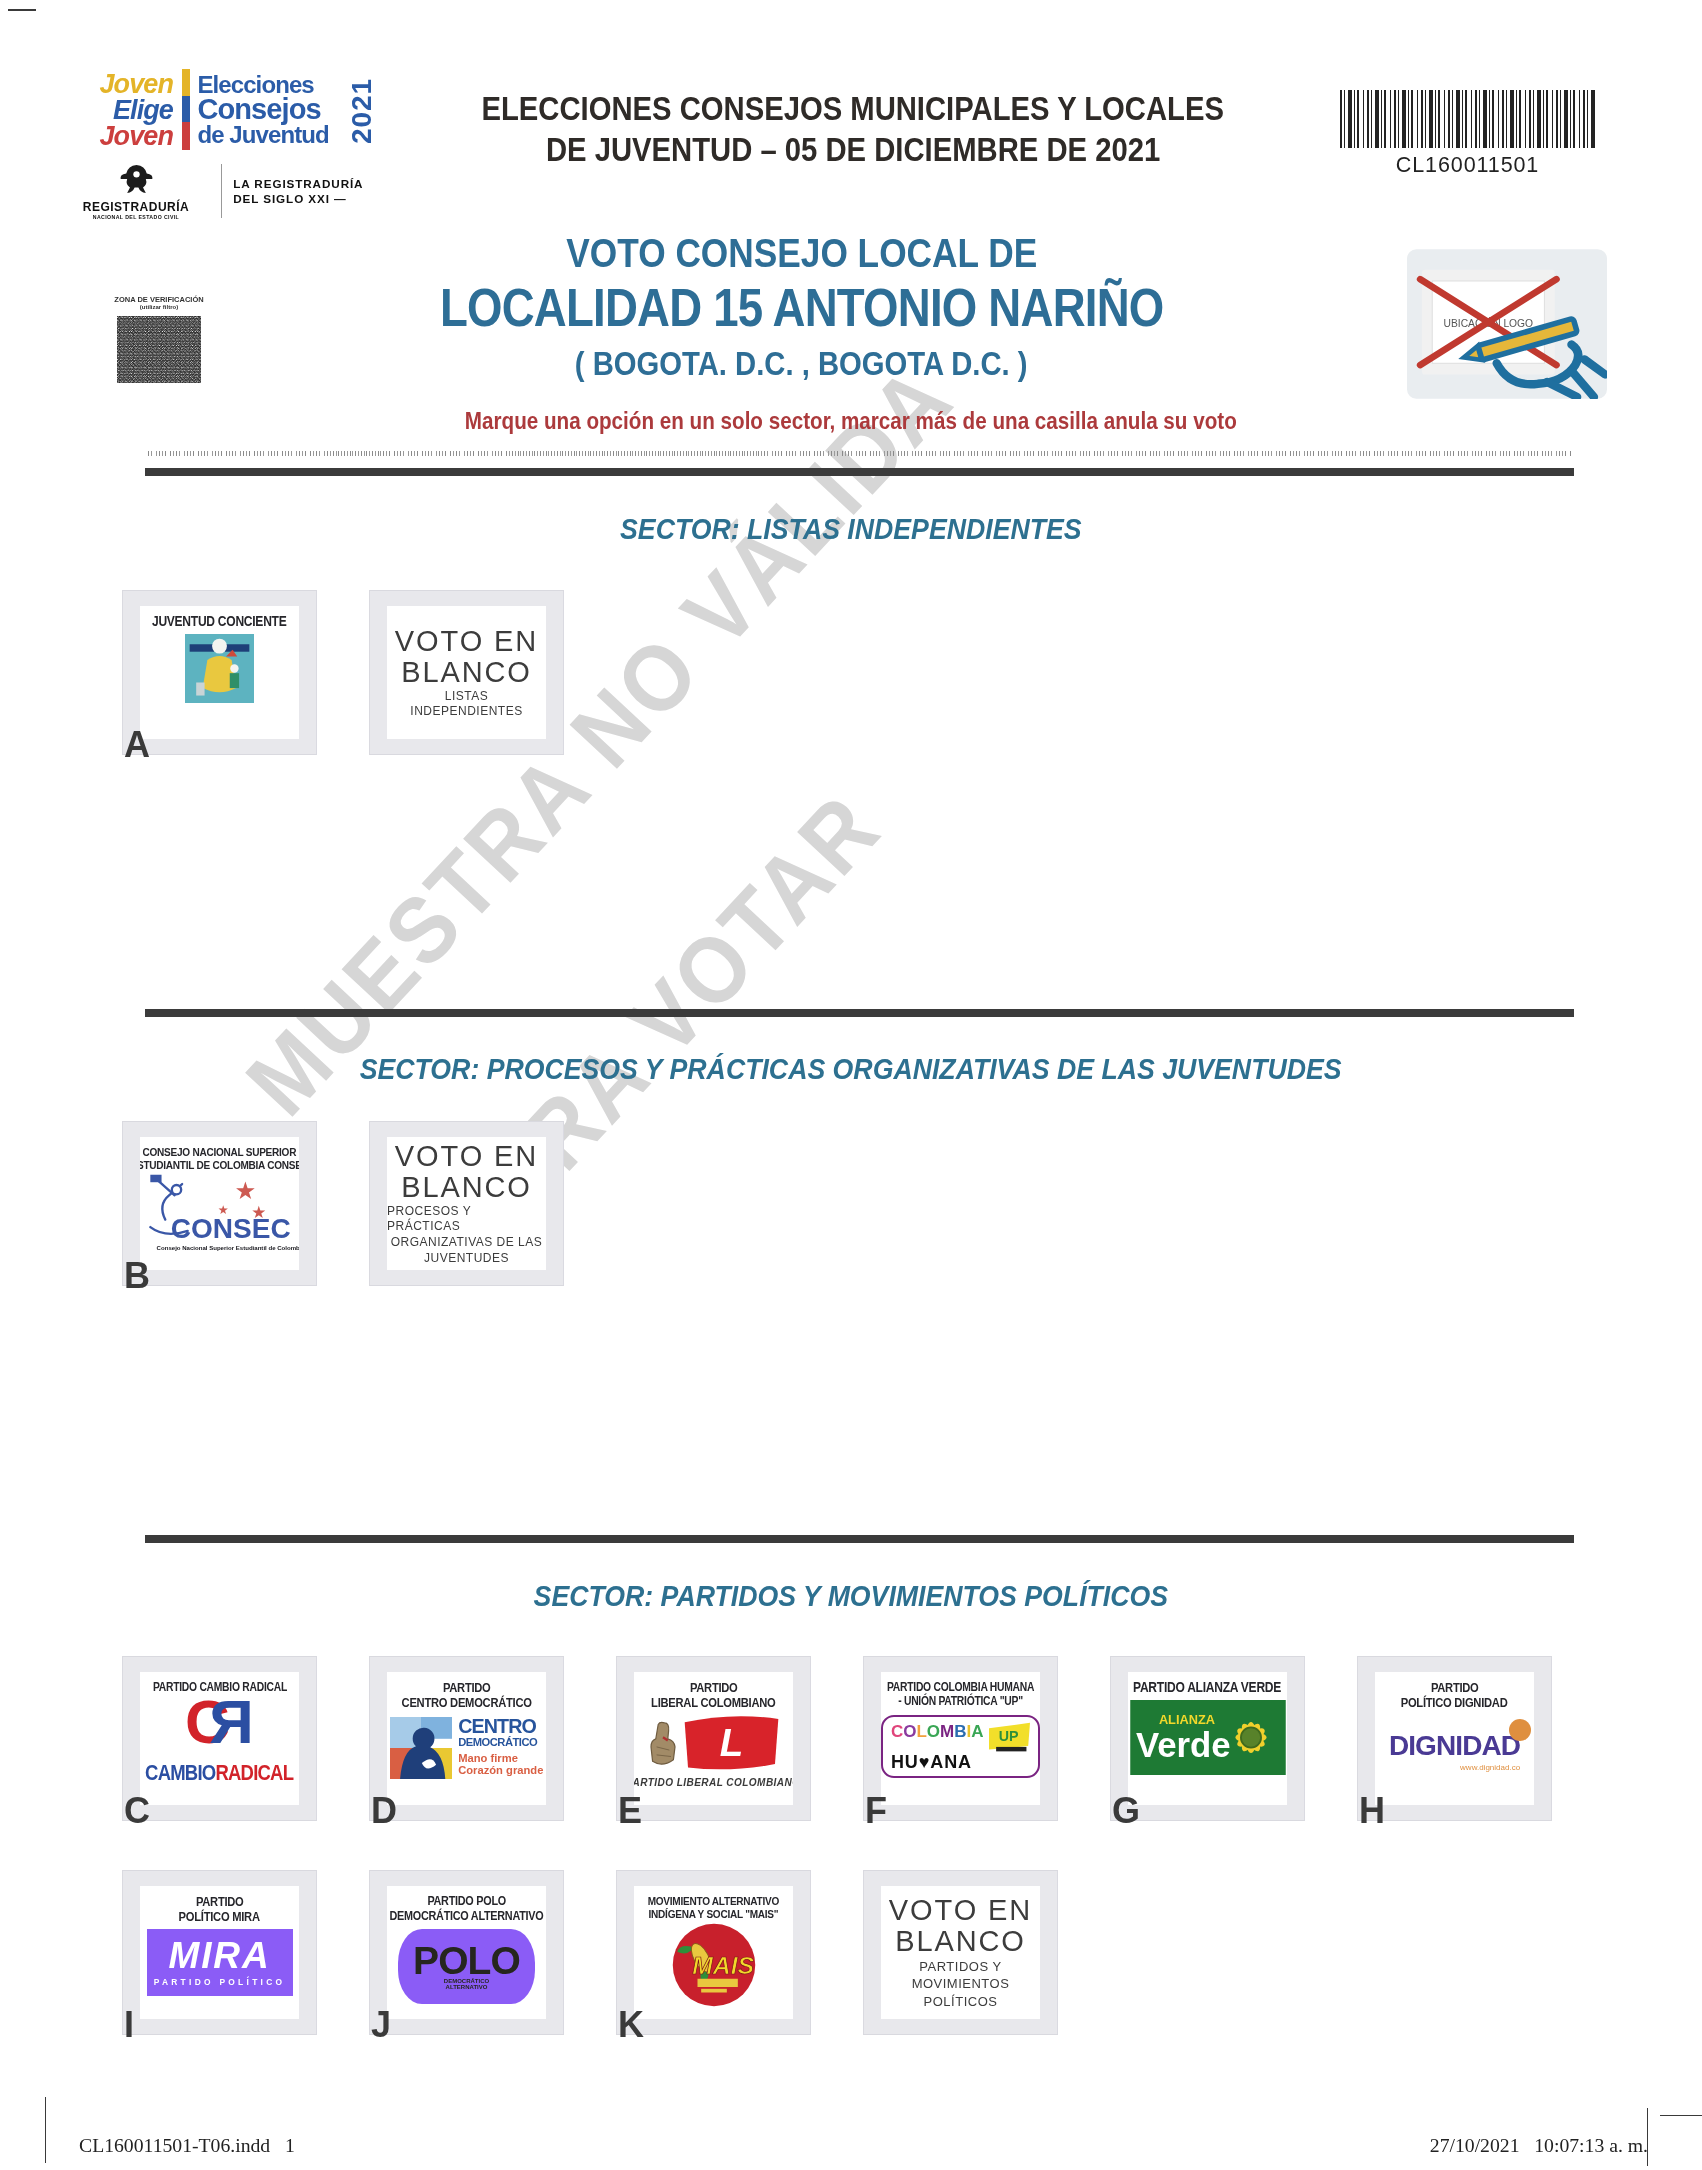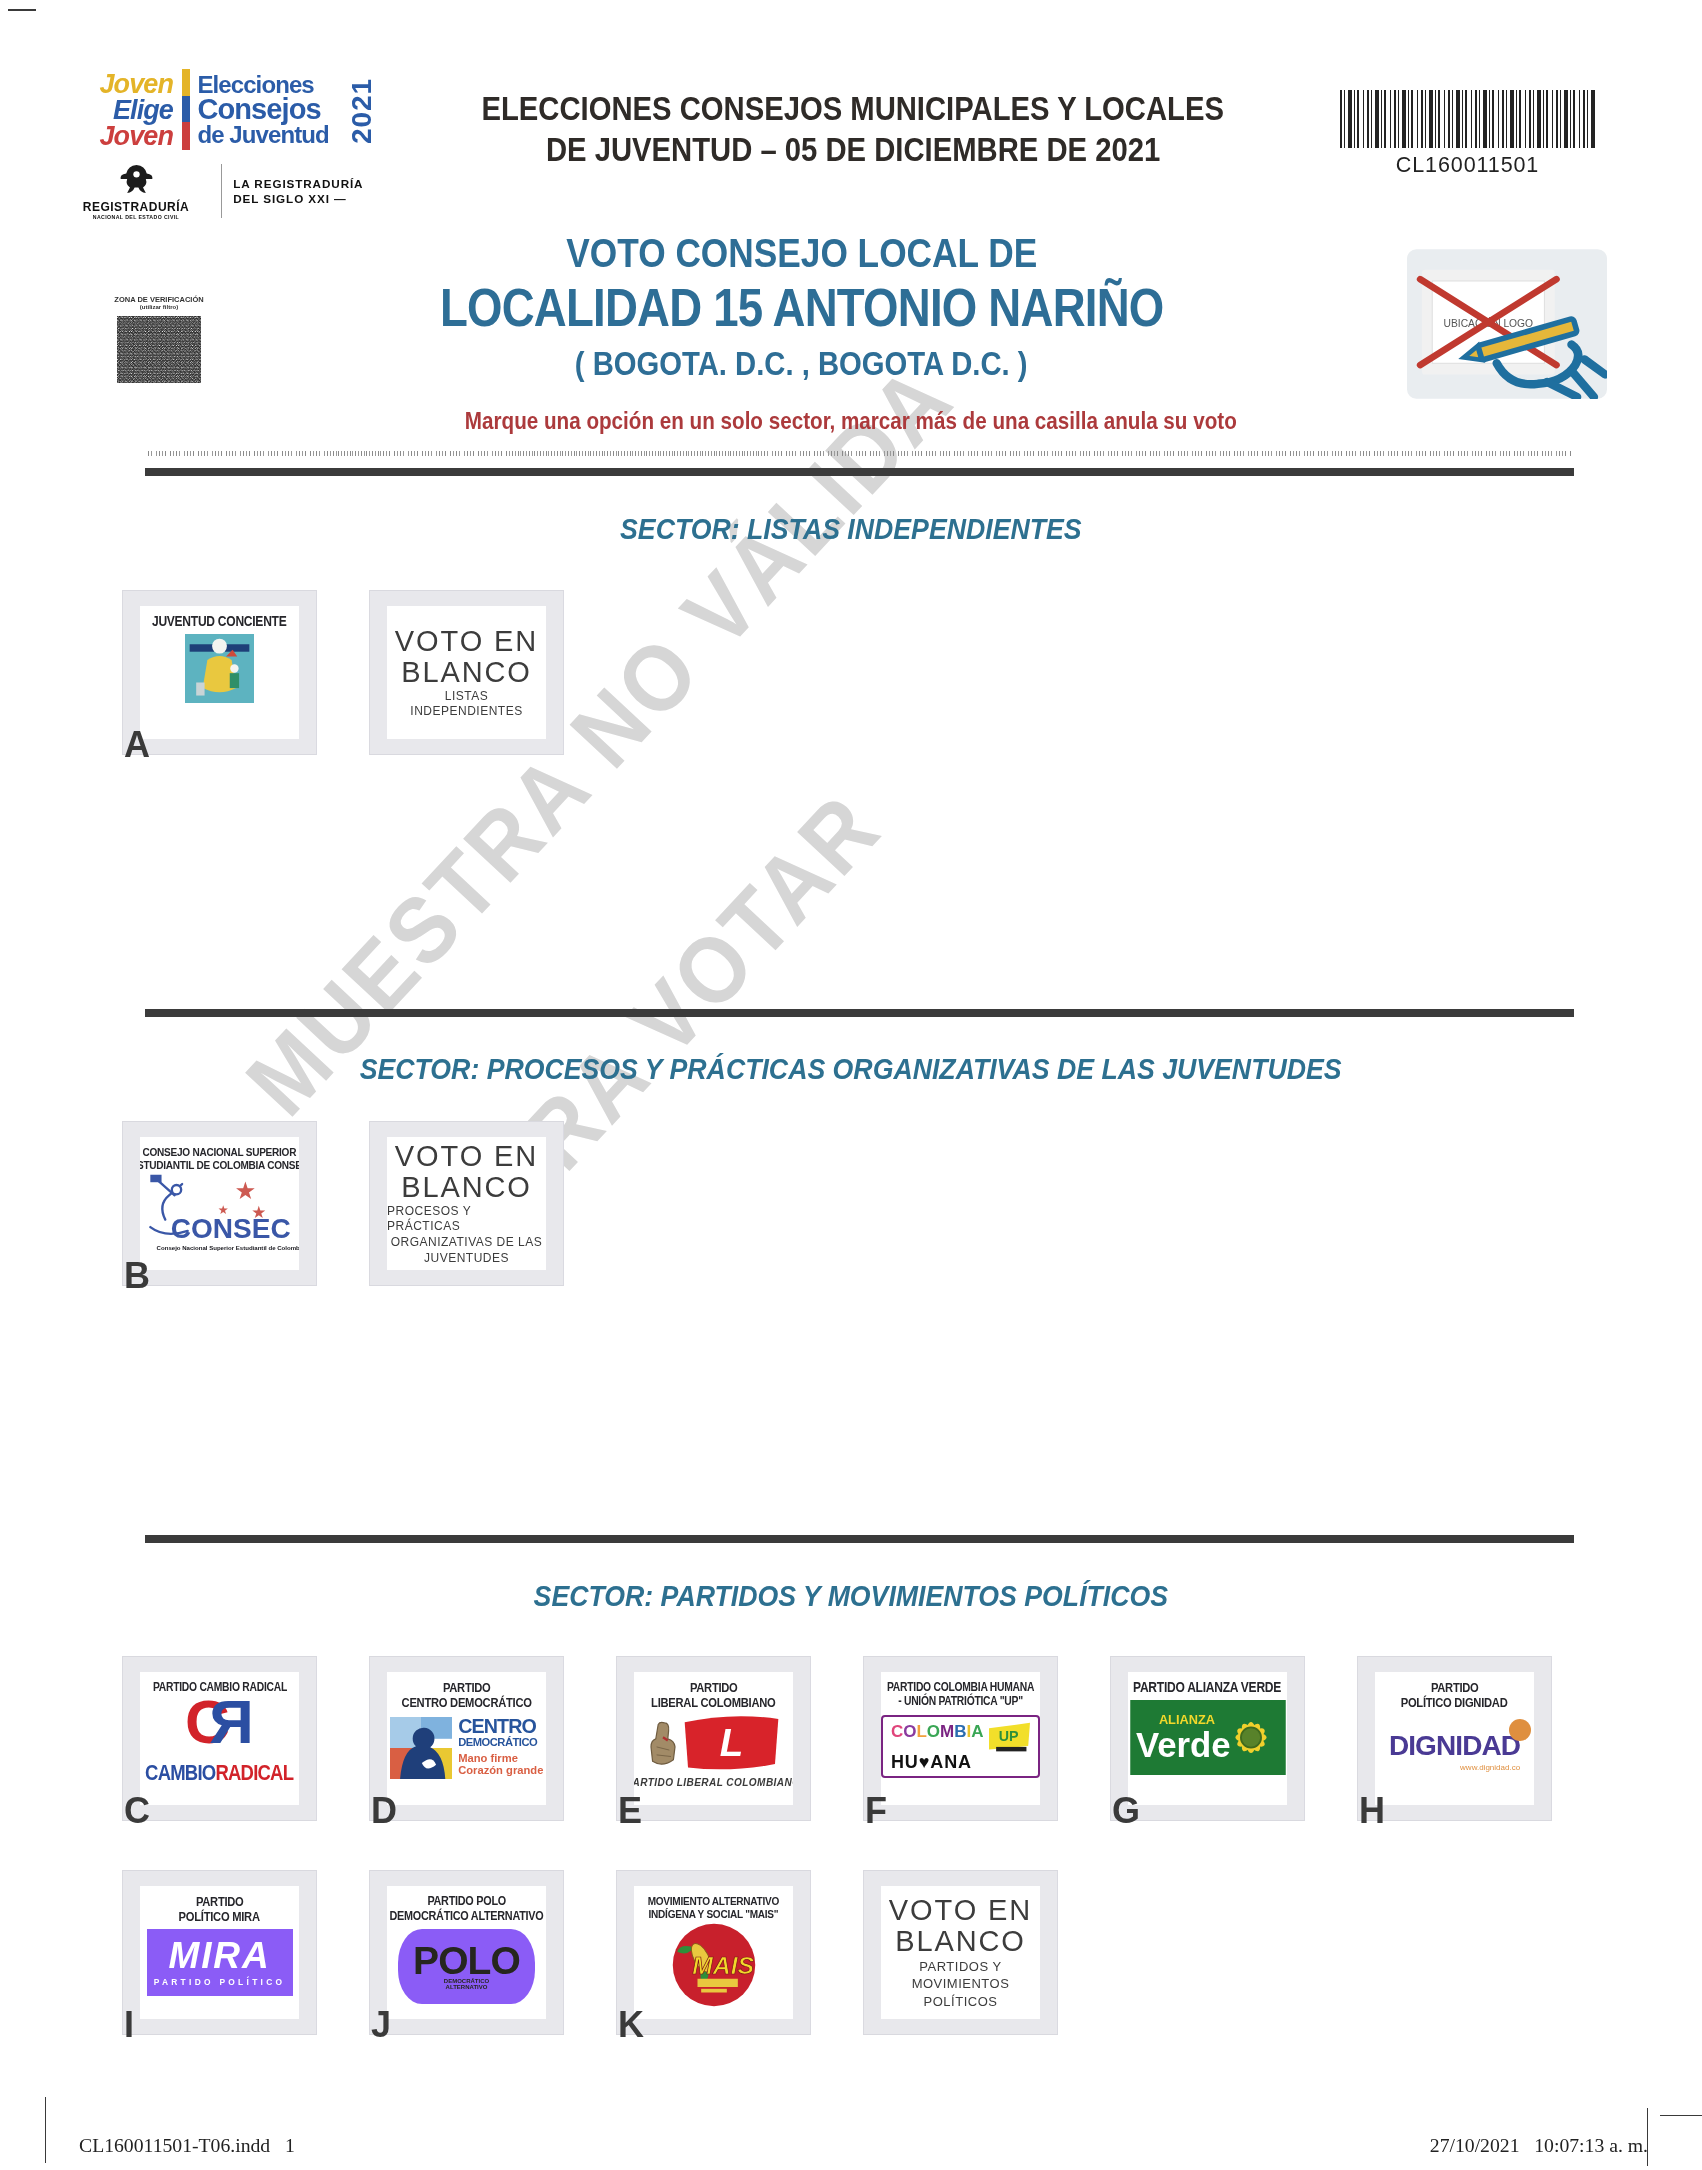--- a/index.html
+++ b/index.html
@@ -107,21 +107,21 @@
   .cd-row{display:flex;align-items:flex-start;gap:6.6px;margin-top:7.5px;}
   .cd-col{text-align:left;line-height:13px;}
   .cd-1{font-size:19.7px;font-weight:900;color:#27549c;letter-spacing:-0.9px;line-height:19px;}
   .cd-2{font-size:11.2px;font-weight:900;color:#27549c;letter-spacing:-0.5px;}
   .cd-3,.cd-4{font-size:11.2px;font-weight:700;color:#d95f43;line-height:12px;}
   .cd-3{margin-top:2.8px;}
 
   .lib-row{display:flex;align-items:center;gap:3.7px;margin-top:5.6px;}
   .lib-cap{font-size:11.7px;font-weight:700;font-style:italic;color:#3a3a3a;margin-top:1.9px;letter-spacing:0.5px;}
 
-  .ch-box{border:2.8px solid #7a2482;border-radius:4px;padding:4.7px 7.5px 5.6px;margin-top:7.5px;}
+  .ch-box{border:2.8px solid #7a2482;border-radius:13px;padding:4.7px 7.5px 5.6px;margin-top:7.5px;}
   .ch-row1{display:flex;align-items:flex-start;gap:5.6px;}
   .ch-colombia{font-size:17px;font-weight:900;letter-spacing:0;}
   .ch-row2{font-size:18px;font-weight:900;color:#111;letter-spacing:0.9px;text-align:left;line-height:17px;}
 
   .av-wrap{margin-top:5.6px;}
 
   .dig{position:relative;margin-top:20.6px;}
   .dig-txt{font-size:28px;font-weight:900;color:#4a3a94;letter-spacing:-0.9px;}
   .dig-dot{position:absolute;right:-11.2px;top:-11.2px;width:22.5px;height:22.5px;border-radius:50%;background:#df8f3f;}
   .dig-sub{text-align:right;font-size:8px;color:#df8f3f;margin-top:0.9px;}

